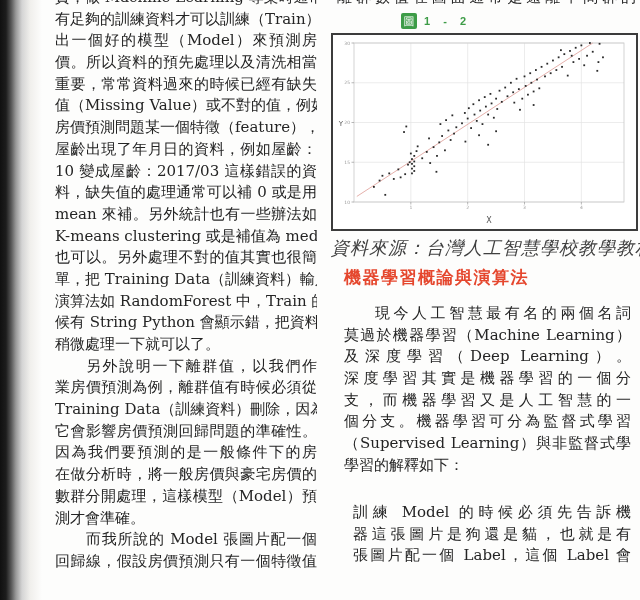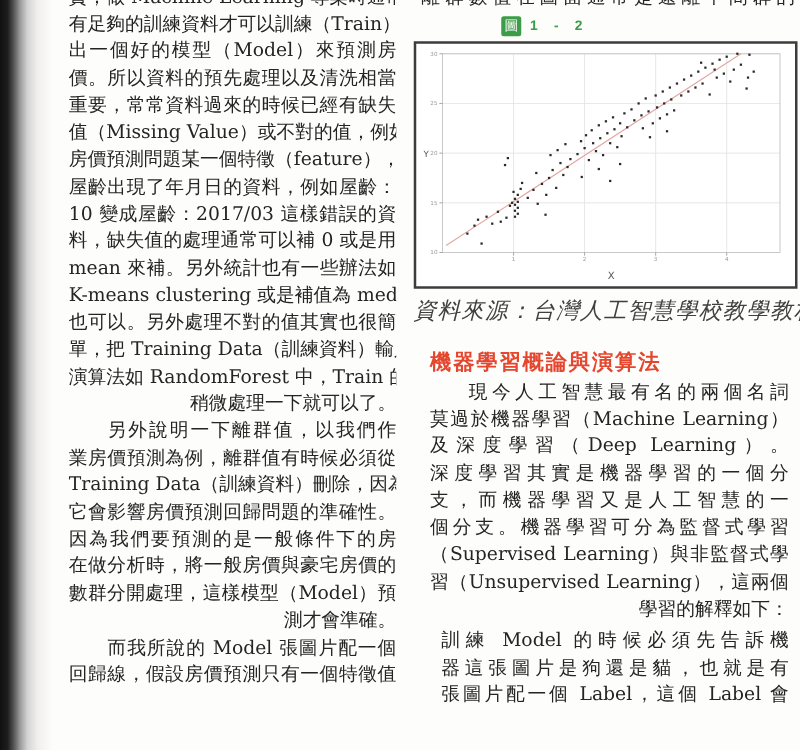--- a/index.html
+++ b/index.html
@@ -5,21 +5,21 @@
   html,body{margin:0;padding:0;}
   body{
     width:640px;height:600px;position:relative;overflow:hidden;
     background:#fdfdfc;color:#242424;
     font-family:"DejaVu Serif","Liberation Serif",serif;
   }
   .gutter{
     position:absolute;left:0;top:0;bottom:0;width:42px;z-index:5;pointer-events:none;
     background:linear-gradient(to right,#101010 0px,#1d1d1d 6px,#555 11px,#9a9a9a 16px,#d4d4d4 22px,#f0efec 30px,rgba(255,255,255,0) 42px);
   }
-  .ln{height:21.7px;line-height:21.7px;font-size:15px;white-space:nowrap;overflow:hidden;text-align:right;}
+  .ln{height:21.7px;line-height:21.7px;font-size:15px;white-space:nowrap;overflow:hidden;}
   .fill{text-align:justify;text-align-last:justify;}
   .ind{text-indent:31px;}
   .col-left{position:absolute;left:55px;top:-13px;width:262px;}
   .col-right{position:absolute;left:331px;top:0;width:307px;height:600px;}
   .top-line{position:absolute;top:-13px;left:6px;right:2px;}
   .fig-caption{position:absolute;top:11px;left:70px;height:20px;display:flex;align-items:center;}
   .fig-badge{
     display:inline-block;width:16px;height:16px;border-radius:2px;margin-right:7px;
     background:var(--green,#3d9c47);color:#fff;font-size:11px;line-height:16px;text-align:center;
     font-family:"Liberation Sans","DejaVu Sans",sans-serif;
@@ -31,21 +31,21 @@
   .figure-box{
     position:absolute;top:33px;left:0;width:307px;height:198px;box-sizing:border-box;
     border:2px solid #3c3c3c;background:#ffffff;
   }
   .figure-box svg{display:block;margin:1px auto 0 auto;}
   .source-line{
     position:absolute;top:236px;left:0;font-style:italic;font-size:18px;color:#404040;
     letter-spacing:1px;white-space:nowrap;
   }
   .section-heading{
-    position:absolute;top:278px;left:13px;margin:0;font-size:17px;font-weight:bold;
+    position:absolute;top:266px;left:13px;margin:0;font-size:17px;font-weight:bold;
     color:var(--red,#e5472e);font-family:"Liberation Sans","DejaVu Sans",sans-serif;letter-spacing:1.5px;
   }
   .para{position:absolute;top:303px;left:13px;width:287px;}
   .list-item{position:absolute;top:502px;left:2px;width:300px;}
   .item-title{font-size:15px;}
   .pink{color:var(--pink,#d94f86);}
   .dark{color:#242424;}
   .item-body{margin-left:20px;width:278px;}
 </style>
 </head>
@@ -62,20 +62,21 @@
     <div class="ln fill">值（Missing Value）或不對的值，例如</div>
     <div class="ln fill">房價預測問題某一個特徵（feature），</div>
     <div class="ln fill">屋齡出現了年月日的資料，例如屋齡：</div>
     <div class="ln fill">10 變成屋齡：2017/03 這樣錯誤的資</div>
     <div class="ln fill">料，缺失值的處理通常可以補 0 或是用</div>
     <div class="ln fill">mean 來補。另外統計也有一些辦法如</div>
     <div class="ln fill">K-means clustering 或是補值為 median</div>
     <div class="ln fill">也可以。另外處理不對的值其實也很簡</div>
     <div class="ln fill">單，把 Training Data（訓練資料）輸入</div>
     <div class="ln fill">演算法如 RandomForest 中，Train 的時</div>
+    <div class="ln fill">候有 String Python 會顯示錯，把資料</div>
     <div class="ln">稍微處理一下就可以了。</div>
     <div class="ln fill ind">另外說明一下離群值，以我們作</div>
     <div class="ln fill">業房價預測為例，離群值有時候必須從</div>
     <div class="ln fill">Training Data（訓練資料）刪除，因為</div>
     <div class="ln fill">它會影響房價預測回歸問題的準確性。</div>
     <div class="ln fill">因為我們要預測的是一般條件下的房</div>
     <div class="ln fill">在做分析時，將一般房價與豪宅房價的</div>
     <div class="ln fill">數群分開處理，這樣模型（Model）預</div>
     <div class="ln">測才會準確。</div>
     <div class="ln fill ind">而我所說的 Model 張圖片配一個</div>
@@ -241,21 +242,20 @@
   <h2 class="section-heading">機器學習概論與演算法</h2>
 
   <div id="para" class="para">
       <div class="ln fill ind">現今人工智慧最有名的兩個名詞</div>
       <div class="ln fill">莫過於機器學習（Machine Learning）</div>
       <div class="ln fill">及深度學習（Deep Learning）。</div>
       <div class="ln fill">深度學習其實是機器學習的一個分</div>
       <div class="ln fill">支，而機器學習又是人工智慧的一</div>
       <div class="ln fill">個分支。機器學習可分為監督式學習</div>
       <div class="ln fill">（Supervised Learning）與非監督式學</div>
-      <div class="ln fill">習（Unsupervised Learning），這兩個</div>
       <div class="ln">學習的解釋如下：</div>
     </div>
 
   <div class="list-item">
     <div id="item-body" class="item-body">
         <div class="ln fill">訓練 Model 的時候必須先告訴機</div>
         <div class="ln fill">器這張圖片是狗還是貓，也就是有</div>
         <div class="ln fill">張圖片配一個 Label，這個 Label 會</div>
       </div>
   </div>

